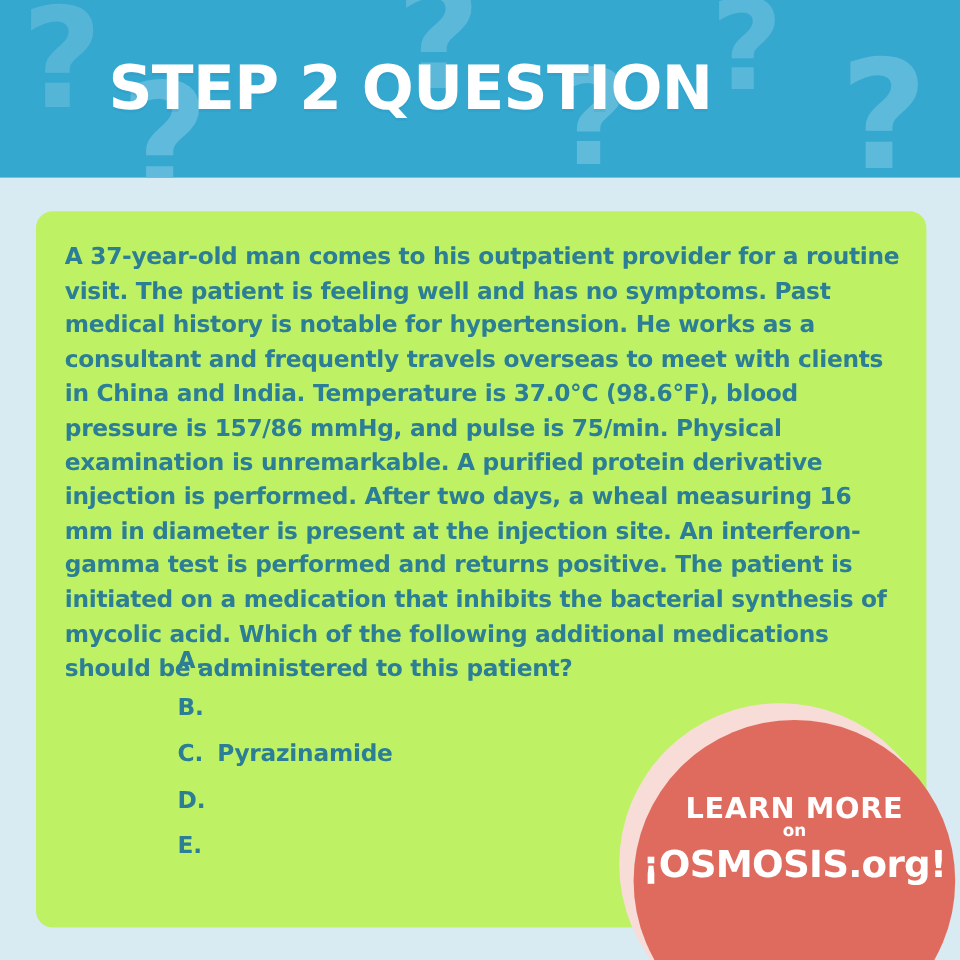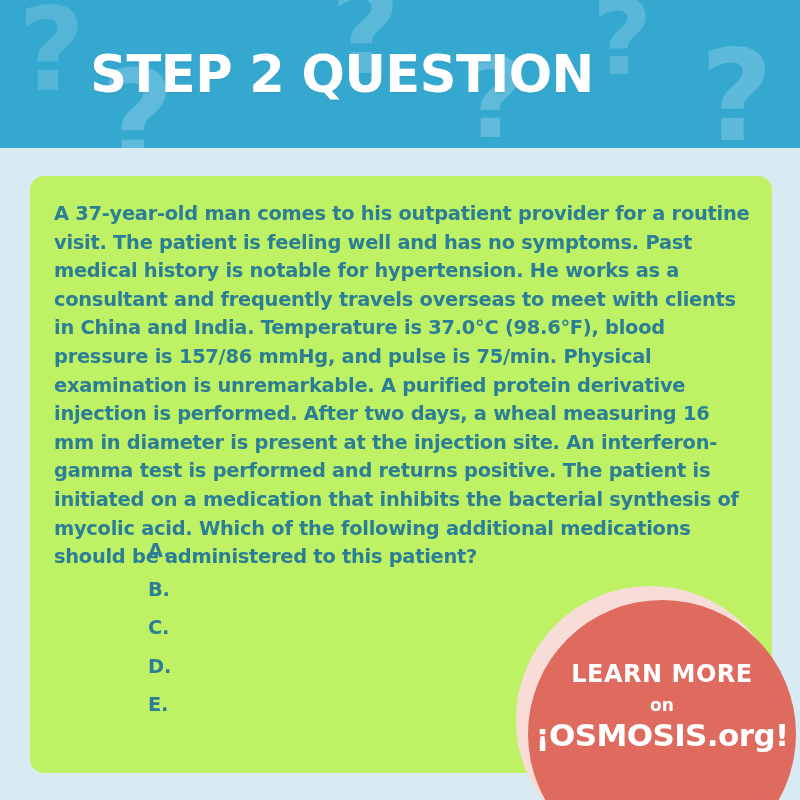--- a/index.html
+++ b/index.html
@@ -136,23 +136,22 @@
   #badge-line1 {
     font-family:"DejaVu Sans", sans-serif;
     font-weight:700;
     font-size:24px;
     letter-spacing:0.5px;
     line-height:1;
   }
   #badge-line2 {
     font-family:"DejaVu Sans", sans-serif;
     font-weight:700;
-    font-size:17px;
-    line-height:1;
-    margin-top:11px;
+    font-size:14px;
+    line-height:1;
   }
   #badge-logo {
     display:flex;
     align-items:flex-start;
     justify-content:center;
     margin-top:6px;
     line-height:1;
   }
   #badge-logo-text {
     font-family:"DejaVu Sans", sans-serif;
@@ -186,20 +185,21 @@
 
     <ul id="answers">
       <li class="answer-row">
         <span class="answer-letter">A.</span>
       </li>
       <li class="answer-row">
         <span class="answer-letter">B.</span>
       </li>
       <li class="answer-row">
         <span class="answer-letter">C.</span>
+        <span class="answer-label">Pyrazinamide</span>
       </li>
       <li class="answer-row">
         <span class="answer-letter">D.</span>
       </li>
       <li class="answer-row">
         <span class="answer-letter">E.</span>
       </li>
     </ul>
   </div>
 

